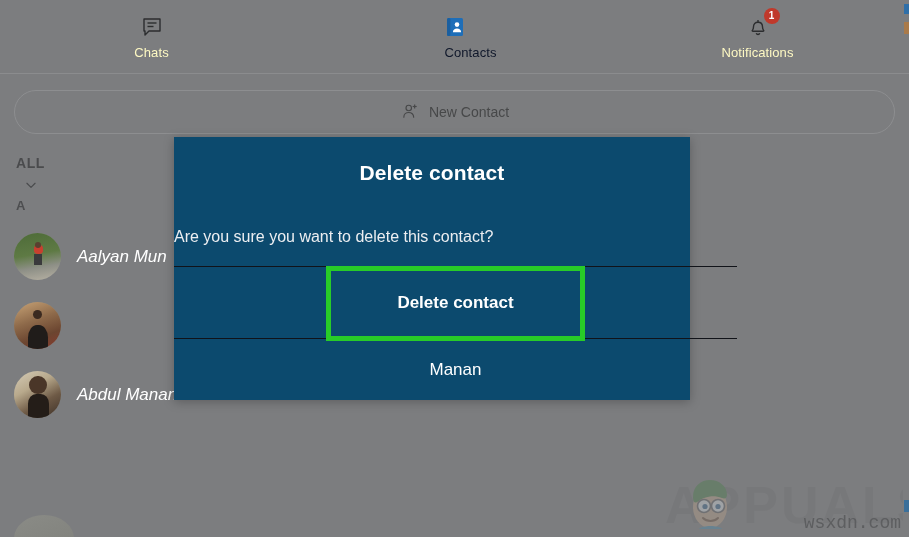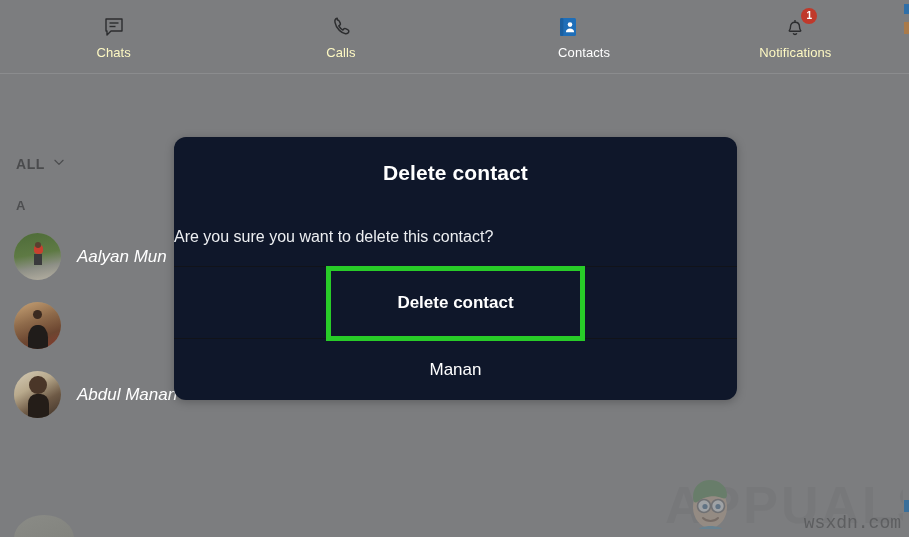--- a/index.html
+++ b/index.html
@@ -43,21 +43,21 @@
   .nav-icon {
     position: relative;
     width: 26px; height: 26px;
     display: flex; align-items: center; justify-content: center;
   }
   .nav-label {
     font-size: 13px;
     color: #fef9c3;
     letter-spacing: .1px;
   }
-  .nav-item.active .nav-label { color: #ffffff; margin-left: 32px; }
+  .nav-item.active .nav-label { color: #0f172a; margin-left: 32px; }
   .badge {
     position: absolute;
     top: -6px; right: -9px;
     min-width: 16px; height: 16px;
     border-radius: 8px;
     background: #c0392b;
     color: #fff;
     font-size: 10px;
     font-weight: bold;
     display: flex; align-items: center; justify-content: center;
@@ -82,20 +82,21 @@
   }
 
   
   #filter-row {
     position: absolute;
     left: 16px; top: 155px;
     display: flex;
     align-items: center;
     gap: 7px;
     cursor: pointer;
+    flex-direction: column;
   }
   #filter-row .filter-label {
     font-size: 14px;
     font-weight: bold;
     color: #4a4b4d;
     letter-spacing: .6px;
   }
 
   
   #contact-list {
@@ -147,23 +148,23 @@
     left: 14px; top: 515px;
     width: 60px; height: 47px;
     border-radius: 50%;
     overflow: hidden;
   }
 
   
   #modal {
     position: absolute;
     left: 174px; top: 137px;
-    width: 563px; height: 263px;
-    background: #0f172a;
-    border-radius: 12px;
+    width: 516px; height: 263px;
+    background: #0c4a6e;
+    border-radius: 0;
     z-index: 40;
     box-shadow: 0 2px 10px rgba(0,0,0,.25);
   }
   #modal-title {
     text-align: center;
     color: #ffffff;
     font-size: 21px;
     font-weight: bold;
     margin-top: 24px;
     letter-spacing: .1px;
@@ -263,28 +264,20 @@
       <span class="nav-icon">
         <svg width="24" height="24" viewBox="0 0 24 24" fill="none" stroke="#2c2d2f" stroke-width="1.4">
           <path d="M4 4h16v12H9l-4 4V16H4z" stroke-linejoin="round"></path>
           <line x1="7.5" y1="8" x2="16.5" y2="8"></line>
           <line x1="7.5" y1="11.5" x2="13.5" y2="11.5"></line>
         </svg>
       </span>
       <span class="nav-label">Chats</span>
     </div>
 
-    <div class="nav-item">
-      <span class="nav-icon">
-        <svg width="24" height="24" viewBox="0 0 24 24" fill="none" stroke="#2c2d2f" stroke-width="1.5">
-          <path d="M8.2 3.3c-1.7.4-2.6 1.9-2.2 4.1.5 2.9 2.2 5.9 4.4 8 2 1.9 4.3 3.1 6.1 3.3 1.9.2 3.2-.8 3.3-2.4.05-.8-.35-1.3-1.2-1.7l-2-.95c-.8-.4-1.4-.25-1.9.4l-.8 1.05c-1.5-.8-3.1-2.4-4.1-4.2l1.05-.8c.65-.5.8-1.1.4-1.9l-.95-2c-.4-.85-.95-1.2-1.75-1.15z" stroke-linejoin="round"></path>
-        </svg>
-      </span>
-      <span class="nav-label">Calls</span>
-    </div>
 
     <div class="nav-item active">
       <span class="nav-icon">
         <svg width="24" height="24" viewBox="0 0 24 24">
           <rect x="4" y="3" width="16" height="18" rx="1.5" fill="#1e6eb8"></rect>
           <rect x="4" y="3" width="3.4" height="18" rx="1.5" fill="#1a5fa0"></rect>
           <circle cx="14" cy="9.6" r="2.3" fill="#ffffff"></circle>
           <path d="M9.9 17.2c0-2.3 1.9-3.6 4.1-3.6s4.1 1.3 4.1 3.6z" fill="#ffffff"></path>
         </svg>
       </span>
@@ -298,20 +291,31 @@
           <path d="M10.2 18.3c.35.75 1 1.2 1.8 1.2s1.45-.45 1.8-1.2"></path>
           <line x1="12" y1="5" x2="12" y2="7.2"></line>
         </svg>
         <span class="badge">1</span>
       </span>
       <span class="nav-label">Notifications</span>
     </div>
 
   </div>
 
+  <div id="new-contact">
+    <span>
+      <svg width="20" height="20" viewBox="0 0 24 24" fill="none" stroke="#474849" stroke-width="1.4">
+        <circle cx="10.5" cy="8.4" r="3.3"></circle>
+        <path d="M4.6 19.4c0-3.4 2.6-5.6 5.9-5.6s5.9 2.2 5.9 5.6" stroke-linecap="round"></path>
+        <line x1="17.6" y1="4.2" x2="17.6" y2="9"></line>
+        <line x1="15.2" y1="6.6" x2="20" y2="6.6"></line>
+      </svg>
+    </span>
+    <span>New Contact</span>
+  </div>
 
   <div id="filter-row">
     <span class="filter-label">ALL</span>
     <span>
       <svg width="14" height="14" viewBox="0 0 24 24" fill="none" stroke="#4a4b4d" stroke-width="2">
         <polyline points="5,9 12,16 19,9" stroke-linecap="round" stroke-linejoin="round"></polyline>
       </svg>
     </span>
   </div>
 

